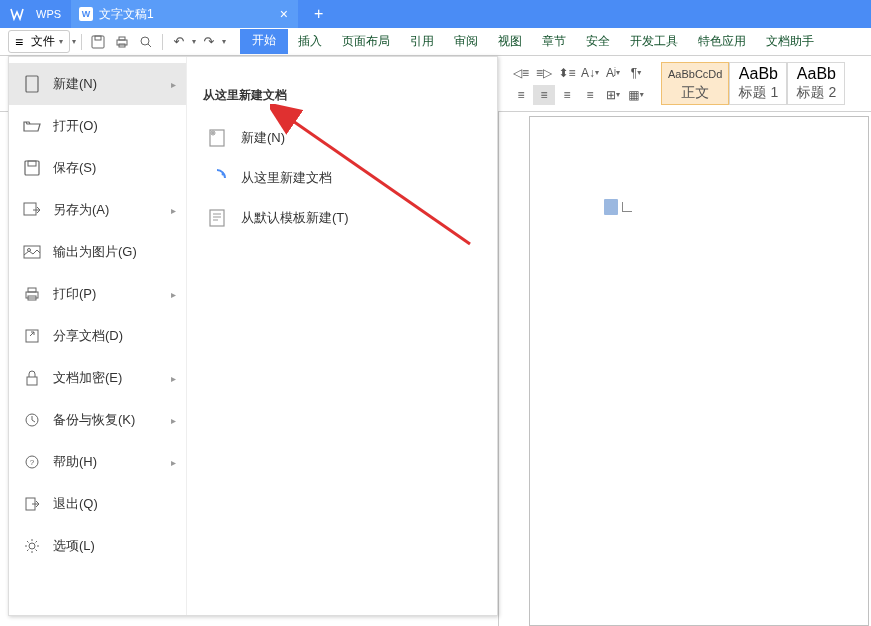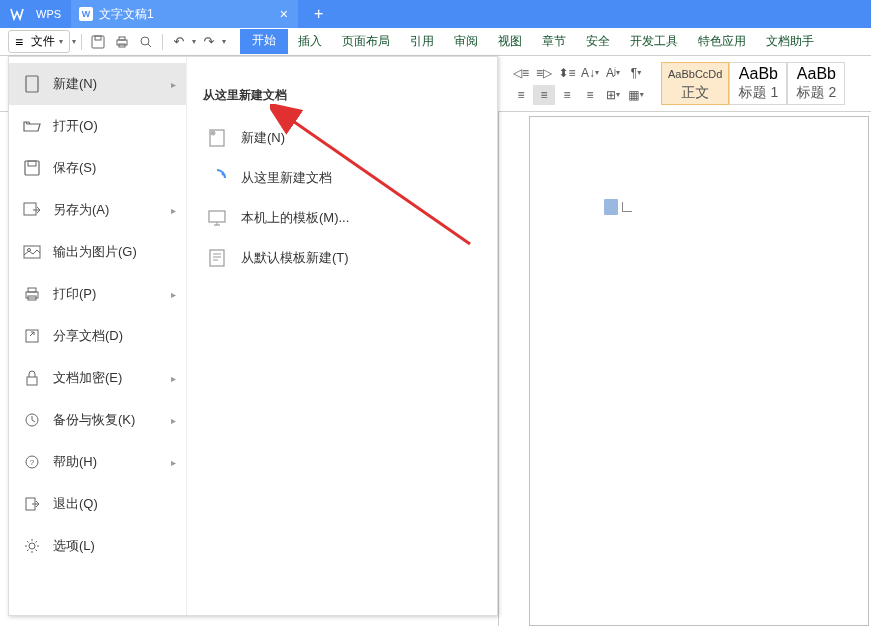--- a/index.html
+++ b/index.html
@@ -306,30 +306,20 @@
       <span class="sub-icon blue">
           <svg width="20" height="20" viewBox="0 0 20 20">
             <path d="M10 2 A8 8 0 0 1 18 10" fill="none" stroke="#4a8cf5" stroke-width="2"></path>
             <circle cx="16" cy="6" r="1.5" fill="#4a8cf5"></circle>
           </svg>
         </span>
       <span>从这里新建文档</span>
     </div>
     <div class="sub-item">
       <span class="sub-icon">
-          <svg width="20" height="18" viewBox="0 0 20 18">
-            <rect x="2" y="2" width="16" height="11" fill="none" stroke="#999" stroke-width="1.2"></rect>
-            <line x1="7" y1="16" x2="13" y2="16" stroke="#999" stroke-width="1.2"></line>
-            <line x1="10" y1="13" x2="10" y2="16" stroke="#999"></line>
-          </svg>
-        </span>
-      <span>本机上的模板(M)...</span>
-    </div>
-    <div class="sub-item">
-      <span class="sub-icon">
           <svg width="18" height="20" viewBox="0 0 18 20">
             <rect x="2" y="2" width="14" height="16" fill="none" stroke="#999" stroke-width="1.2"></rect>
             <line x1="5" y1="6" x2="13" y2="6" stroke="#999"></line>
             <line x1="5" y1="9" x2="13" y2="9" stroke="#999"></line>
             <line x1="5" y1="12" x2="10" y2="12" stroke="#999"></line>
           </svg>
         </span>
       <span>从默认模板新建(T)</span>
     </div>
   </div>

